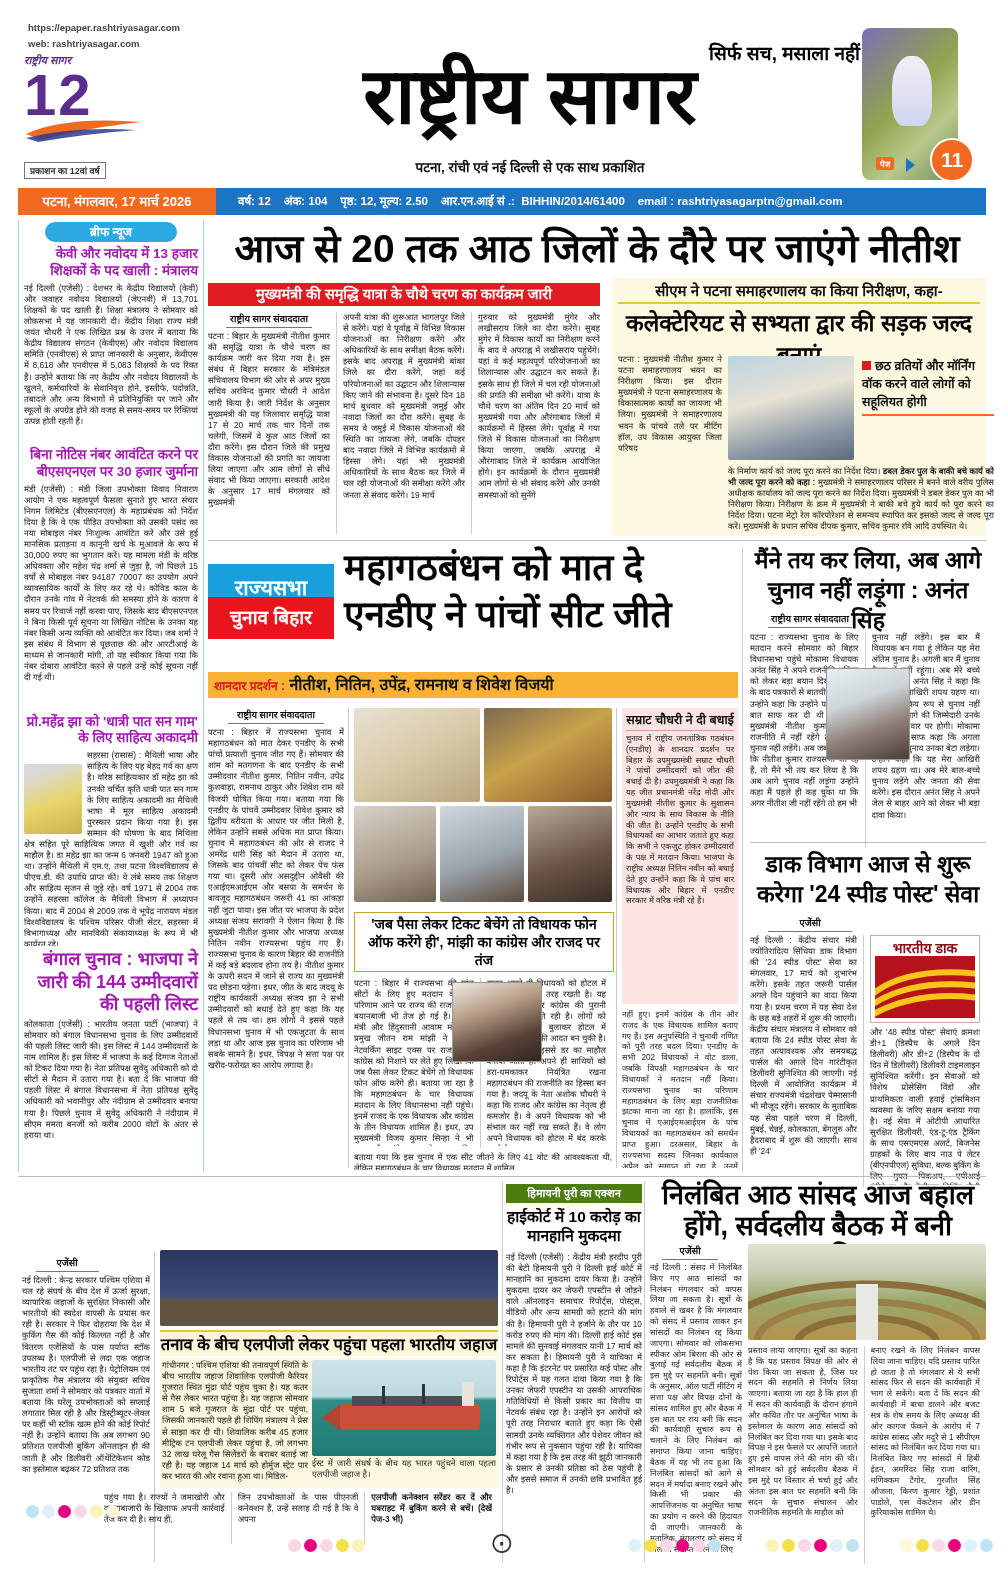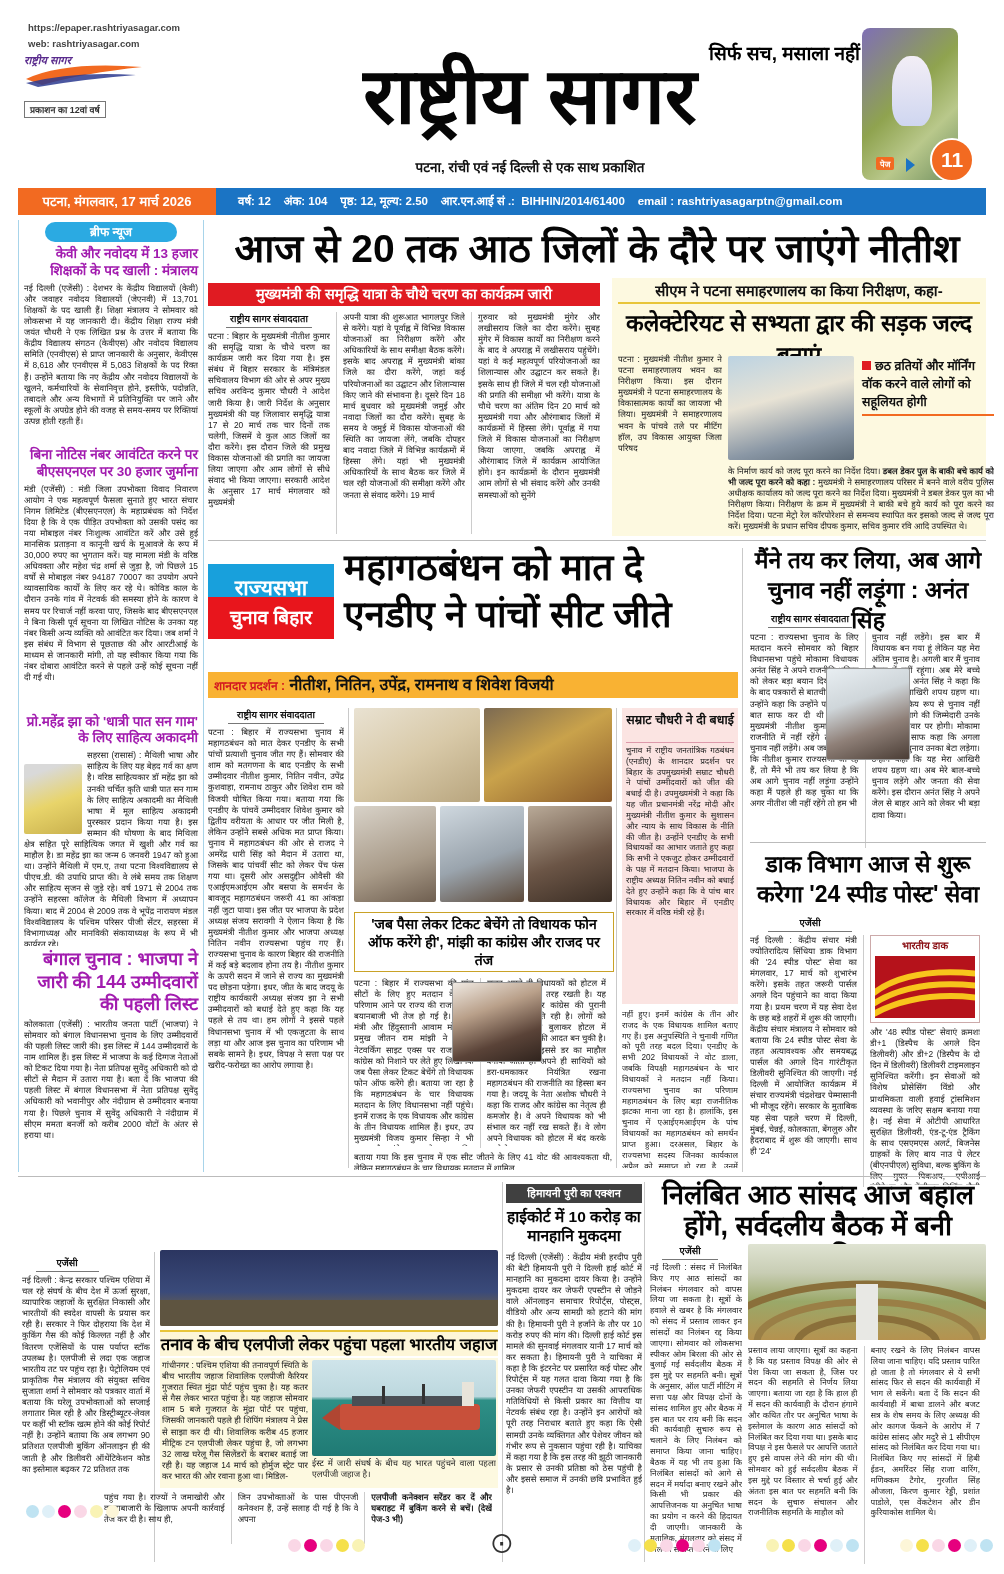--- a/index.html
+++ b/index.html
@@ -24,25 +24,26 @@
 </head>
 <body>
 
 <div id="page">
 
   <div class="abs" style="left:28px;top:22px;font-size:9.5px;font-weight:bold;color:#444;">https://epaper.rashtriyasagar.com</div>
   <div class="abs" style="left:28px;top:38px;font-size:9.5px;font-weight:bold;color:#444;">web: rashtriyasagar.com</div>
 
   <div class="abs" style="left:24px;top:52px;width:142px;height:132px;">
     <div style="font-size:11px;font-weight:bold;color:#5b2d8e;font-style:italic;">राष्ट्रीय सागर</div>
+    <div style="font-size:58px;line-height:0.95;font-weight:900;color:#5b2d8e;letter-spacing:2px;">12</div>
     <svg width="120" height="28" viewBox="0 0 120 28" style="margin-top:-8px;">
       <path d="M2 20 Q40 2 118 8 Q60 14 18 26 Z" fill="#f26a21"></path>
       <path d="M2 24 Q50 12 112 16 Q60 20 14 28 Z" fill="#2b3a8f" opacity="0.85"></path>
     </svg>
-    <div style="margin-top:10px;border:1px solid #777;display:inline-block;padding:1px 5px;font-size:9px;font-weight:bold;color:#333;">प्रकाशन का 12वां वर्ष</div>
+    <div style="margin-top:16px;border:1px solid #777;display:inline-block;padding:1px 5px;font-size:9px;font-weight:bold;color:#333;">प्रकाशन का 12वां वर्ष</div>
   </div>
 
   <div class="abs" style="left:600px;top:40px;width:260px;text-align:right;font-size:19px;font-weight:800;color:#000;">सिर्फ सच, मसाला नहीं</div>
   <div class="abs" style="left:200px;top:52px;width:660px;text-align:center;font-size:78px;line-height:1.15;font-weight:900;color:#060606;">राष्ट्रीय सागर</div>
   <div class="abs" style="left:300px;top:158px;width:460px;text-align:center;font-size:13.5px;font-weight:bold;color:#111;">पटना, रांची एवं नई दिल्ली से एक साथ प्रकाशित</div>
 
   <div class="abs ph" style="left:862px;top:28px;width:96px;height:152px;border-radius:8px;background:linear-gradient(135deg,#7f6fb5 0%,#8fa34f 45%,#b9c88b 70%,#6f8f5f 100%);overflow:hidden;">
     <div style="position:absolute;left:30px;top:28px;width:40px;height:70px;background:linear-gradient(180deg,#f3eef6,#cfd6f0);border-radius:45% 45% 30% 30%;"></div>
     <div class="abs" style="left:14px;bottom:10px;background:#f26a21;color:#fff;font-size:8px;font-weight:bold;padding:1px 4px;border-radius:2px;">पेज</div>
     <div class="abs" style="left:44px;bottom:8px;width:0;height:0;border-left:9px solid #1b74c4;border-top:7px solid transparent;border-bottom:7px solid transparent;"></div>
@@ -140,21 +141,21 @@
     <div>
         <div class="bt" style="height:168px;">राजद अपने ही विधायकों को होटल में बंधुआ मजदूर की तरह रखती है। यह तरीका राजद और कांग्रेस की पुरानी राजनीतिक संस्कृति रही है। लोगों को मजदूरों की तरह बुलाकर होटल में रोककर रखना इनकी आदत बन चुकी है। उन्होंने कहा कि इससे डर का माहौल बनाया जाता है। अपने ही साथियों को डरा-धमकाकर नियंत्रित रखना महागठबंधन की राजनीति का हिस्सा बन गया है। जदयू के नेता अशोक चौधरी ने कहा कि राजद और कांग्रेस का नेतृत्व ही कमजोर है। वे अपने विधायक को भी संभाल कर नहीं रख सकते हैं। वे लोग अपने विधायक को होटल में बंद करके रखने के बावजूद भाग गए।</div>
       </div>
   </div>
   <div class="abs ph" style="left:452px;top:982px;width:88px;height:78px;background:linear-gradient(160deg,#efe9e2 0%,#b9a08a 35%,#5a4338 70%,#30241e 100%);border:1px solid #999;"></div>
   <div class="abs bt" style="left:354px;top:1152px;width:258px;height:18px;">बताया गया कि इस चुनाव में एक सीट जीतने के लिए 41 वोट की आवश्यकता थी, लेकिन महागठबंधन के चार विधायक मतदान में शामिल</div>
 
   <div class="abs vr" style="left:616px;top:708px;height:460px;"></div>
 
   <div class="abs" style="left:622px;top:708px;width:116px;height:296px;background:#fbe4e2;padding:3px 4px;box-sizing:border-box;">
-    <div style="font-size:12.5px;font-weight:900;text-align:center;color:#111;border-bottom:1px solid #d9a;padding-bottom:14px;">सम्राट चौधरी ने दी बधाई</div>
+    <div style="font-size:12.5px;font-weight:900;text-align:center;color:#111;border-bottom:1px solid #d9a;padding-bottom:2px;">सम्राट चौधरी ने दी बधाई</div>
     <div class="bt" style="height:262px;margin-top:3px;font-size:8.2px;">चुनाव में राष्ट्रीय जनतांत्रिक गठबंधन (एनडीए) के शानदार प्रदर्शन पर बिहार के उपमुख्यमंत्री सम्राट चौधरी ने पांचों उम्मीदवारों को जीत की बधाई दी है। उपमुख्यमंत्री ने कहा कि यह जीत प्रधानमंत्री नरेंद्र मोदी और मुख्यमंत्री नीतीश कुमार के सुशासन और न्याय के साथ विकास के नीति की जीत है। उन्होंने एनडीए के सभी विधायकों का आभार जताते हुए कहा कि सभी ने एकजुट होकर उम्मीदवारों के पक्ष में मतदान किया। भाजपा के राष्ट्रीय अध्यक्ष नितिन नवीन को बधाई देते हुए उन्होंने कहा कि वे पांच बार विधायक और बिहार में एनडीए सरकार में वरिष्ठ मंत्री रहे हैं।</div>
   </div>
   <div class="abs bt" style="left:622px;top:1010px;width:116px;height:158px;font-size:8.2px;">नहीं हुए। इनमें कांग्रेस के तीन और राजद के एक विधायक शामिल बताए गए हैं। इस अनुपस्थिति ने चुनावी गणित को पूरी तरह बदल दिया। एनडीए के सभी 202 विधायकों ने वोट डाला, जबकि विपक्षी महागठबंधन के चार विधायकों ने मतदान नहीं किया। राज्यसभा चुनाव का परिणाम महागठबंधन के लिए बड़ा राजनीतिक झटका माना जा रहा है। हालांकि, इस चुनाव में एआईएमआईएम के पांच विधायकों का महागठबंधन को समर्थन प्राप्त हुआ। दरअसल, बिहार के राज्यसभा सदस्य जिनका कार्यकाल अप्रैल को समाप्त हो रहा है, उनमें अमरेंद्र धारी सिंह, प्रेमचंद गुप्ता, रामनाथ ठाकुर, उपेंद्र कुशवाहा एवं राज्यसभा के उपसभापति हरिवंश नारायण सिंह हैं।</div>
 
   <div class="abs vr" style="left:742px;top:548px;height:624px;"></div>
 
   <div class="abs hl" style="left:750px;top:546px;width:236px;font-size:23px;line-height:1.3;text-align:center;">मैंने तय कर लिया, अब आगे चुनाव नहीं लड़ूंगा : अनंत सिंह</div>
   <div class="abs" style="left:750px;top:612px;width:236px;">
     <div class="byline" style="width:120px;"><span>राष्ट्रीय सागर संवाददाता</span><span class="rule"></span></div>
     <div class="cols" style="margin-top:4px;height:216px;">
@@ -171,21 +172,21 @@
   <div class="abs hr" style="left:750px;top:842px;width:236px;"></div>
   <div class="abs hl" style="left:750px;top:850px;width:236px;font-size:23px;line-height:1.3;text-align:center;">डाक विभाग आज से शुरू करेगा '24 स्पीड पोस्ट' सेवा</div>
   <div class="abs" style="left:750px;top:916px;width:236px;">
     <div class="byline" style="width:120px;"><span>एजेंसी</span><span class="rule"></span></div>
     <div class="cols" style="margin-top:2px;height:252px;">
       <div>
           <div class="bt" style="height:250px;">नई दिल्ली : केंद्रीय संचार मंत्री ज्योतिरादित्य सिंधिया डाक विभाग की '24 स्पीड पोस्ट' सेवा का मंगलवार, 17 मार्च को शुभारंभ करेंगे। इसके तहत जरूरी पार्सल अगले दिन पहुंचाने का वादा किया गया है। प्रथम चरण में यह सेवा देश के छह बड़े शहरों में शुरू की जाएगी। केंद्रीय संचार मंत्रालय ने सोमवार को बताया कि 24 स्पीड पोस्ट सेवा के तहत अत्यावश्यक और समयबद्ध पार्सल की अगले दिन गारंटीकृत डिलीवरी सुनिश्चित की जाएगी। नई दिल्ली में आयोजित कार्यक्रम में संचार राज्यमंत्री चंद्रशेखर पेम्मासानी भी मौजूद रहेंगे। सरकार के मुताबिक यह सेवा पहले चरण में दिल्ली, मुंबई, चेन्नई, कोलकाता, बेंगलुरु और हैदराबाद में शुरू की जाएगी। साथ ही '24'</div>
         </div>
       <div>
         <div style="width:108px;height:86px;border:1px solid #caa;background:#fff;margin:0 auto 4px auto;position:relative;">
-          <div style="text-align:center;font-size:10px;font-weight:bold;color:#8a0f14;padding-top:2px;">भारतीय डाक</div>
+          <div style="text-align:center;font-size:14px;font-weight:bold;color:#8a0f14;padding-top:2px;">भारतीय डाक</div>
           <div style="position:absolute;left:4px;top:20px;right:4px;bottom:4px;background:#b5121b;overflow:hidden;">
             <svg width="100" height="62" viewBox="0 0 100 62">
               <path d="M-5 40 Q30 10 105 18" stroke="#f8c51c" stroke-width="6" fill="none"></path>
               <path d="M-5 50 Q35 22 105 30" stroke="#f8c51c" stroke-width="6" fill="none"></path>
               <path d="M-5 60 Q40 34 105 42" stroke="#f8c51c" stroke-width="6" fill="none"></path>
             </svg>
           </div>
         </div>
         <div class="bt" style="height:158px;">और '48 स्पीड पोस्ट' सेवाएं क्रमशः डी+1 (डिस्पैच के अगले दिन डिलीवरी) और डी+2 (डिस्पैच के दो दिन में डिलीवरी) डिलीवरी टाइमलाइन सुनिश्चित करेंगी। इन सेवाओं को विशेष प्रोसेसिंग विंडो और प्राथमिकता वाली हवाई ट्रांसमिशन व्यवस्था के जरिए सक्षम बनाया गया है। नई सेवा में ओटीपी आधारित सुरक्षित डिलीवरी, एंड-टू-एंड ट्रैकिंग के साथ एसएमएस अलर्ट, बिजनेस ग्राहकों के लिए बाय नाउ पे लेटर (बीएनपीएल) सुविधा, बल्क बुकिंग के लिए मुफ्त पिकअप, एपीआई इंटीग्रेशन और केंद्रीकृत बिलिंग जैसी सुविधाएं शामिल होंगी।</div>
       </div>
@@ -226,21 +227,21 @@
     <div>
         <div class="bt">जिन उपभोक्ताओं के पास पीएनजी कनेक्शन हैं, उन्हें सलाह दी गई है कि वे अपना</div>
       </div>
     <div>
         <div class="bt" style="font-weight:bold;">एलपीजी कनेक्शन सरेंडर कर दें और घबराहट में बुकिंग करने से बचें। (देखें पेज-3 भी)</div>
       </div>
   </div>
 
   <div class="abs vr" style="left:502px;top:1182px;height:380px;"></div>
 
-  <div class="abs" style="left:506px;top:1184px;width:136px;height:19px;background:#404040;color:#fff;font-size:11px;font-weight:bold;text-align:center;line-height:19px;">हिमायनी पुरी का एक्शन</div>
+  <div class="abs" style="left:506px;top:1184px;width:136px;height:19px;background:#4d7c0f;color:#fff;font-size:11px;font-weight:bold;text-align:center;line-height:19px;">हिमायनी पुरी का एक्शन</div>
   <div class="abs hl center" style="left:506px;top:1207px;width:136px;font-size:15.5px;line-height:1.25;">हाईकोर्ट में 10 करोड़ का मानहानि मुकदमा</div>
   <div class="abs bt" style="left:506px;top:1252px;width:136px;height:310px;">नई दिल्ली (एजेंसी) : केंद्रीय मंत्री हरदीप पुरी की बेटी हिमायनी पुरी ने दिल्ली हाई कोर्ट में मानहानि का मुकदमा दायर किया है। उन्होंने मुकदमा दायर कर जेफरी एपस्टीन से जोड़ने वाले ऑनलाइन समाचार रिपोर्ट्स, पोस्ट्स, वीडियो और अन्य सामग्री को हटाने की मांग की है। हिमायनी पुरी ने हर्जाने के तौर पर 10 करोड़ रुपए की मांग की। दिल्ली हाई कोर्ट इस मामले की सुनवाई मंगलवार यानी 17 मार्च को कर सकता है। हिमायनी पुरी ने याचिका में कहा है कि इंटरनेट पर प्रसारित कई पोस्ट और रिपोर्ट्स में यह गलत दावा किया गया है कि उनका जेफरी एपस्टीन या उसकी आपराधिक गतिविधियों से किसी प्रकार का वित्तीय या नेटवर्क संबंध रहा है। उन्होंने इन आरोपों को पूरी तरह निराधार बताते हुए कहा कि ऐसी सामग्री उनके व्यक्तिगत और पेशेवर जीवन को गंभीर रूप से नुकसान पहुंचा रही है। याचिका में कहा गया है कि इस तरह की झूठी जानकारी के प्रसार से उनकी प्रतिष्ठा को ठेस पहुंची है और इससे समाज में उनकी छवि प्रभावित हुई है।</div>
 
   <div class="abs vr" style="left:644px;top:1182px;height:380px;"></div>
 
   <div class="abs hl center" style="left:650px;top:1180px;width:336px;font-size:27px;line-height:1.15;">निलंबित आठ सांसद आज बहाल होंगे, सर्वदलीय बैठक में बनी सहमति</div>
   <div class="abs" style="left:650px;top:1244px;width:92px;">
     <div class="byline" style="width:80px;"><span>एजेंसी</span><span class="rule"></span></div>
     <div class="bt" style="height:292px;margin-top:2px;font-size:8.2px;">नई दिल्ली : संसद में निलंबित किए गए आठ सांसदों का निलंबन मंगलवार को वापस लिया जा सकता है। सूत्रों के हवाले से खबर है कि मंगलवार को संसद में प्रस्ताव लाकर इन सांसदों का निलंबन रद्द किया जाएगा। सोमवार को लोकसभा स्पीकर ओम बिरला की ओर से बुलाई गई सर्वदलीय बैठक में इस मुद्दे पर सहमति बनी। सूत्रों के अनुसार, ऑल पार्टी मीटिंग में सत्ता पक्ष और विपक्ष दोनों के सांसद शामिल हुए और बैठक में इस बात पर राय बनी कि सदन की कार्यवाही सुचारु रूप से चलाने के लिए निलंबन को समाप्त किया जाना चाहिए। बैठक में यह भी तय हुआ कि निलंबित सांसदों को आगे से सदन में मर्यादा बनाए रखने और किसी भी प्रकार की आपत्तिजनक या अनुचित भाषा का प्रयोग न करने की हिदायत दी जाएगी। जानकारी के मुताबिक, मंगलवार को संसद में निलंबन समाप्त करने के लिए</div>
   </div>

